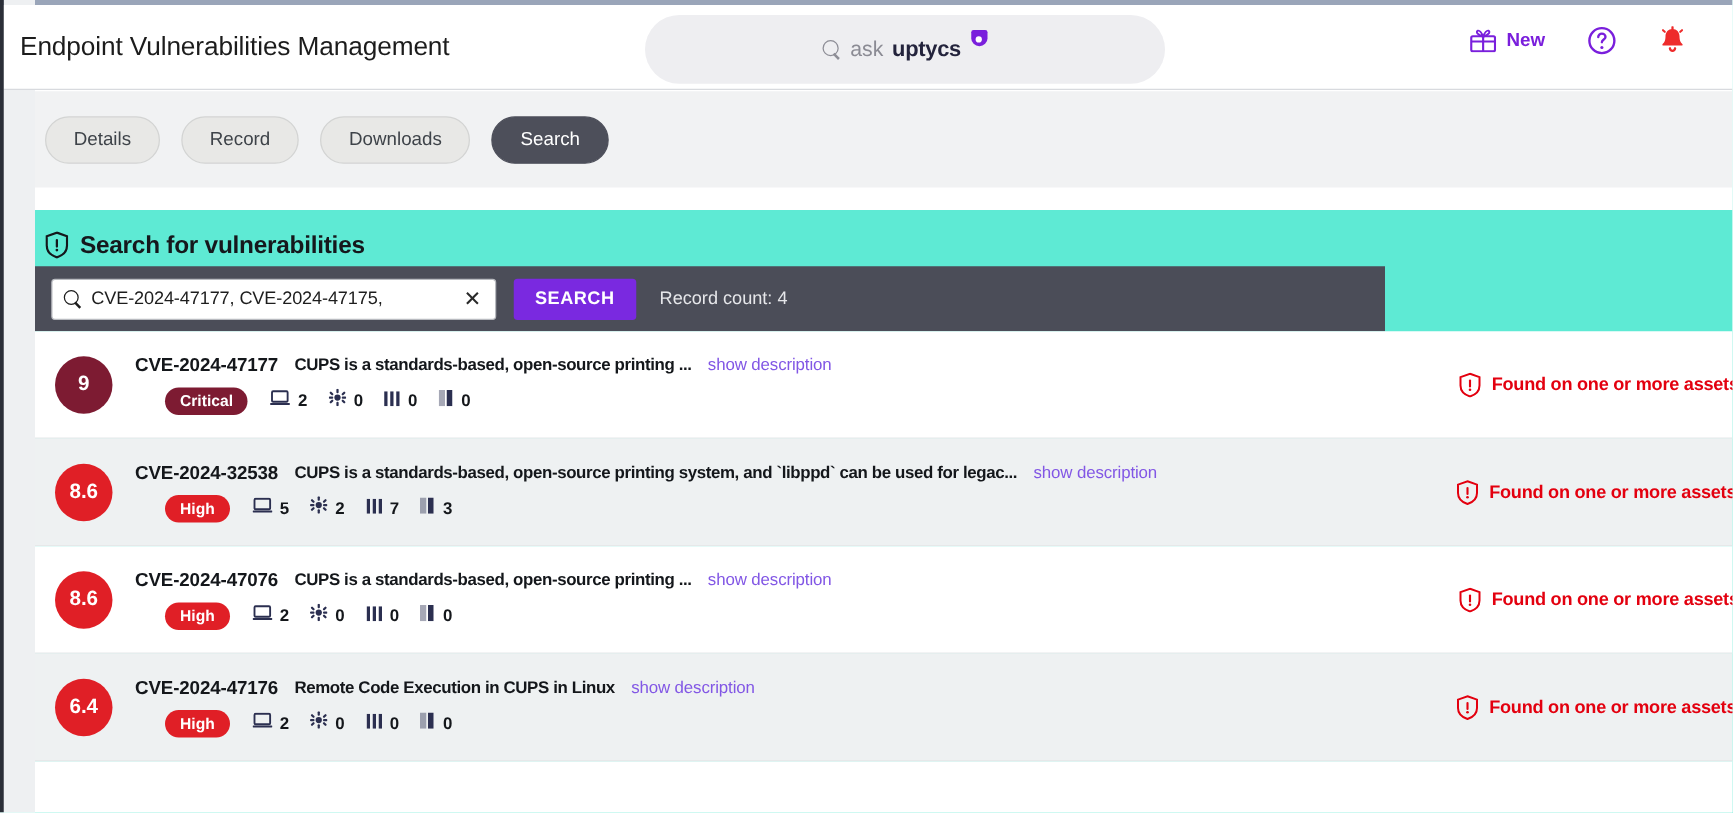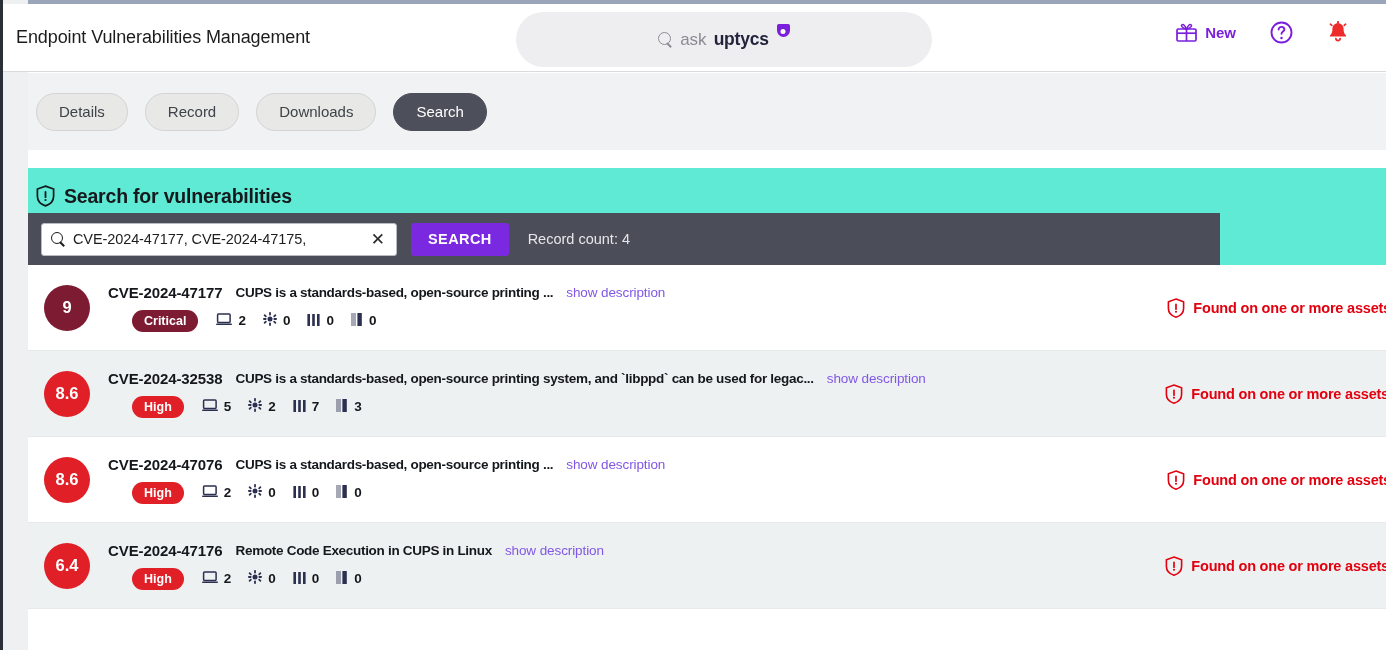--- a/index.html
+++ b/index.html
@@ -18,21 +18,21 @@
   .rail-fill { position:absolute; top:0; left:3px; width:25px; height:650px; background:#eef0f2; }
   .rail-fill-white { position:absolute; top:4px; left:3px; width:25px; height:68px; background:#fff; }
 
   
   .header {
     position:absolute; top:4px; left:3px; width:1383px; height:68px;
     background:#ffffff; border-bottom:1px solid #d8dade;
     display:flex; align-items:center;
   }
   .app-title {
-    margin-left:13px; font-size:18px; color:#1c1c1c; font-weight:400;
+    margin-left:13px; font-size:21px; color:#1c1c1c; font-weight:400;
     letter-spacing:-0.1px; white-space:nowrap;
   }
   .ask-uptycs {
     position:absolute; left:513px; top:8px; width:416px; height:55px;
     background:#eeeef1; border-radius:28px;
     display:flex; align-items:center; justify-content:center; gap:7px;
     cursor:pointer;
   }
   .ask-uptycs .mag { width:15px; height:15px; position:relative; display:block; }
   .ask-uptycs .mag::before {
@@ -78,21 +78,21 @@
   .panel {
     position:absolute; top:168px; left:28px; width:1358px; height:500px;
     background:#5eead4;
   }
   .panel-head { display:flex; align-items:center; gap:9px; padding:12px 0 0 8px; height:44px; }
   .shield-dark { width:19px; height:22px; display:block; }
   .panel-title { font-size:19.5px; font-weight:700; color:#15181c; letter-spacing:-0.2px; }
 
   
   .search-bar {
-    position:absolute; top:45px; left:0; width:1192px; height:52px;
+    position:absolute; top:45px; left:0; width:1080px; height:52px;
     background:#4b4d58; display:flex; align-items:center; padding-left:13px; gap:14px;
   }
   .search-field {
     width:356px; height:33px; background:#ffffff; border:1px solid #b9bbc0; border-radius:3px;
     display:flex; align-items:center; padding:0 9px; gap:8px;
   }
   .search-field .mag2 { width:14px; height:14px; position:relative; flex:0 0 auto; }
   .search-field .mag2::before {
     content:""; position:absolute; left:0; top:0; width:10px; height:10px;
     border:1.8px solid #1d1d1d; border-radius:50%;
@@ -124,21 +124,21 @@
   }
   .row.alt { background:#eef1f2; }
   .row-empty { height:63px; background:#ffffff; border-bottom:1px solid #e6e8e9; }
 
   .score {
     flex:0 0 auto; margin-left:16px; width:46px; height:46px; border-radius:50%;
     display:flex; align-items:center; justify-content:center;
     color:#ffffff; font-weight:700; font-size:16.5px;
   }
   .row-body { flex:1 1 auto; margin-left:18px; display:flex; flex-direction:column; gap:9px; }
-  .line1 { display:flex; align-items:center; gap:13px; }
+  .line1 { display:flex; align-items:flex-start; gap:13px; }
   .cve-id { font-size:15px; font-weight:700; color:#14171b; letter-spacing:-0.1px; white-space:nowrap; }
   .cve-desc { font-size:13.5px; font-weight:700; color:#14171b; letter-spacing:-0.3px; white-space:nowrap; }
   .show-desc { font-size:13.5px; color:#8257e5; cursor:pointer; white-space:nowrap; letter-spacing:-0.1px; }
 
   .line2 { display:flex; align-items:center; gap:16px; }
   .sev-badge {
     height:22px; padding:0 12px; border-radius:11px; color:#fff;
     font-size:12.5px; font-weight:700; display:flex; align-items:center;margin-left:24px;
   }
   .metrics { display:flex; align-items:center; gap:17px; margin-left:2px; }

